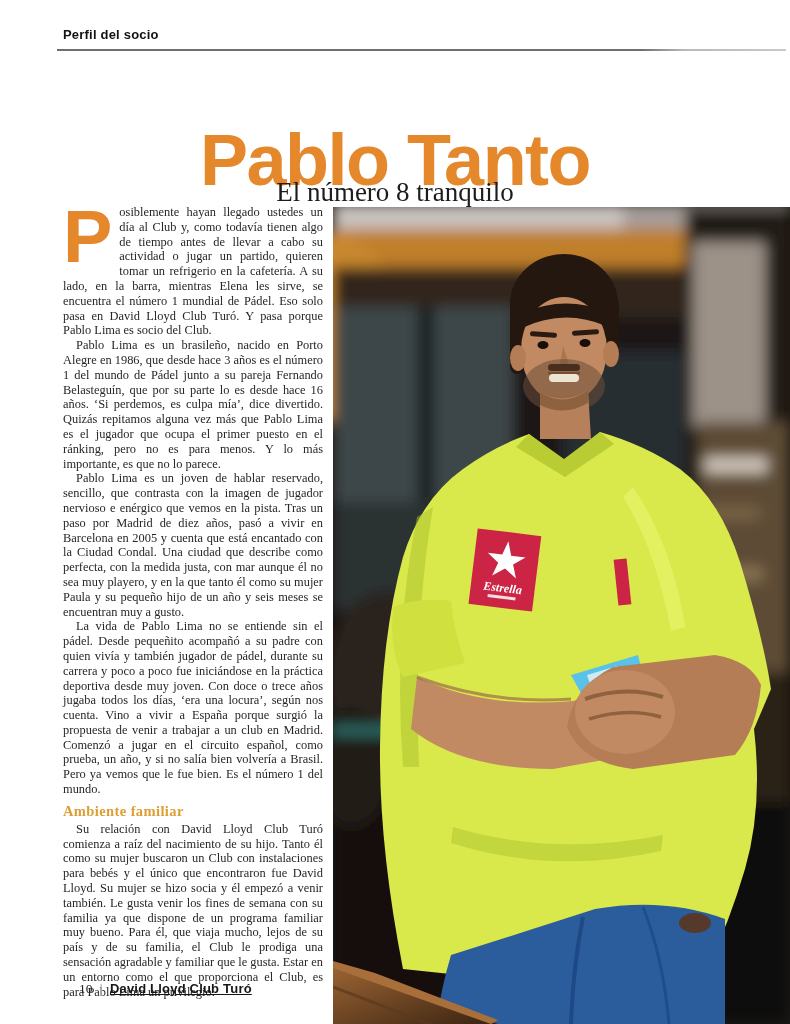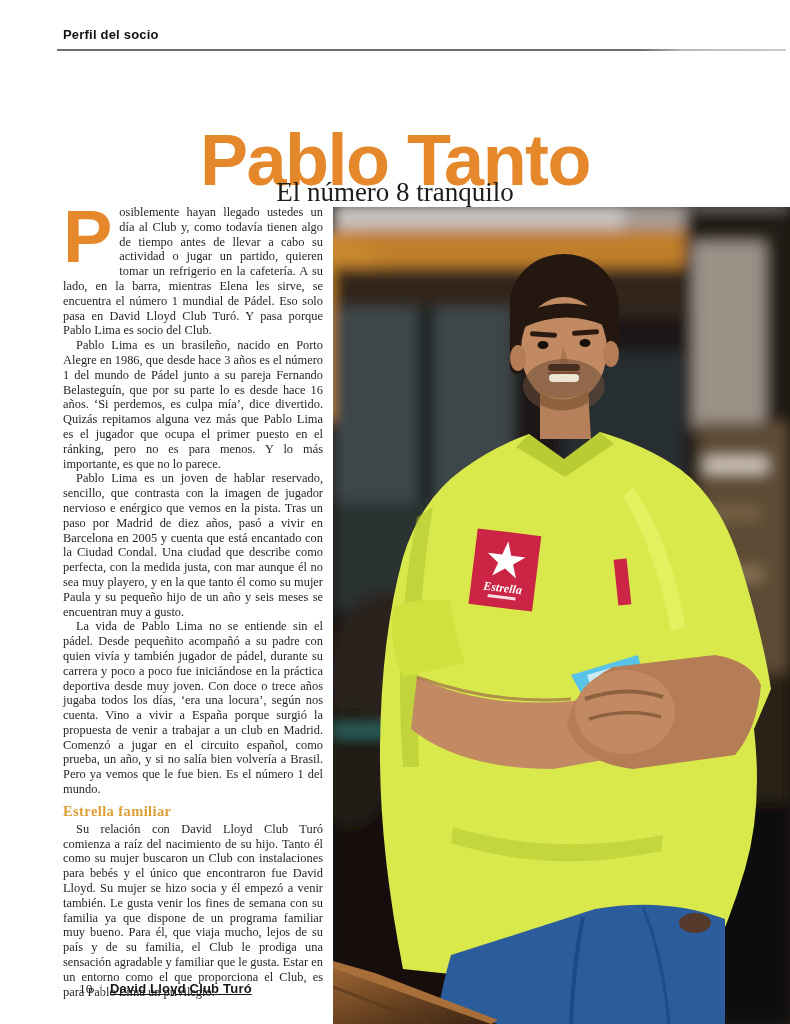--- a/index.html
+++ b/index.html
@@ -48,21 +48,21 @@
   <div class="kicker-rule"></div>
 
   <h1 class="title">Pablo Tanto</h1>
   <h2 class="subtitle">El número 8 tranquilo</h2>
 
   <div class="article">
     <p class="first"><span class="dropcap">P</span><span>osiblemente hayan llegado ustedes un día al Club y, como todavía tienen algo de tiempo antes de llevar a cabo su actividad o jugar un partido, quieren tomar un refrigerio en la cafetería. A su lado, en la barra, mientras Elena les sirve, se encuentra el número 1 mundial de Pádel. Eso solo pasa en David Lloyd Club Turó. Y pasa porque Pablo Lima es socio del Club.</span></p>
     <p>Pablo Lima es un brasileño, nacido en Porto Alegre en 1986, que desde hace 3 años es el número 1 del mundo de Pádel junto a su pareja Fernando Belasteguín, que por su parte lo es desde hace 16 años. ‘Si perdemos, es culpa mía’, dice divertido. Quizás repitamos alguna vez más que Pablo Lima es el jugador que ocupa el primer puesto en el ránking, pero no es para menos. Y lo más importante, es que no lo parece.</p>
     <p>Pablo Lima es un joven de hablar reservado, sencillo, que contrasta con la imagen de jugador nervioso e enérgico que vemos en la pista. Tras un paso por Madrid de diez años, pasó a vivir en Barcelona en 2005 y cuenta que está encantado con la Ciudad Condal. Una ciudad que describe como perfecta, con la medida justa, con mar aunque él no sea muy playero, y en la que tanto él como su mujer Paula y su pequeño hijo de un año y seis meses se encuentran muy a gusto.</p>
     <p>La vida de Pablo Lima no se entiende sin el pádel. Desde pequeñito acompañó a su padre con quien vivía y también jugador de pádel, durante su carrera y poco a poco fue iniciándose en la práctica deportiva desde muy joven. Con doce o trece años jugaba todos los días, ‘era una locura’, según nos cuenta. Vino a vivir a España porque surgió la propuesta de venir a trabajar a un club en Madrid. Comenzó a jugar en el circuito español, como prueba, un año, y si no salía bien volvería a Brasil. Pero ya vemos que le fue bien. Es el número 1 del mundo.</p>
-    <h3 class="section-heading">Estrella familiar</h3>
+    <h3 class="section-heading">Ambiente familiar</h3>
     <p>Su relación con David Lloyd Club Turó comienza a raíz del nacimiento de su hijo. Tanto él como su mujer buscaron un Club con instalaciones para bebés y el único que encontraron fue David Lloyd. Su mujer se hizo socia y él empezó a venir también. Le gusta venir los fines de semana con su familia ya que dispone de un programa familiar muy bueno. Para él, que viaja mucho, lejos de su país y de su familia, el Club le prodiga una sensación agradable y familiar que le gusta. Estar en un entorno como el que proporciona el Club, es para Pablo Lima un privilegio.</p>
   </div>
 
   <div class="photo">
     <svg width="457" height="817" viewBox="0 0 457 817" xmlns="http://www.w3.org/2000/svg">
       <defs>
         <filter id="bgb" x="-10%" y="-10%" width="120%" height="120%">
           <feGaussianBlur stdDeviation="7"></feGaussianBlur>
         </filter>
         <linearGradient id="woodg" x1="0" y1="0" x2="1" y2="1">

